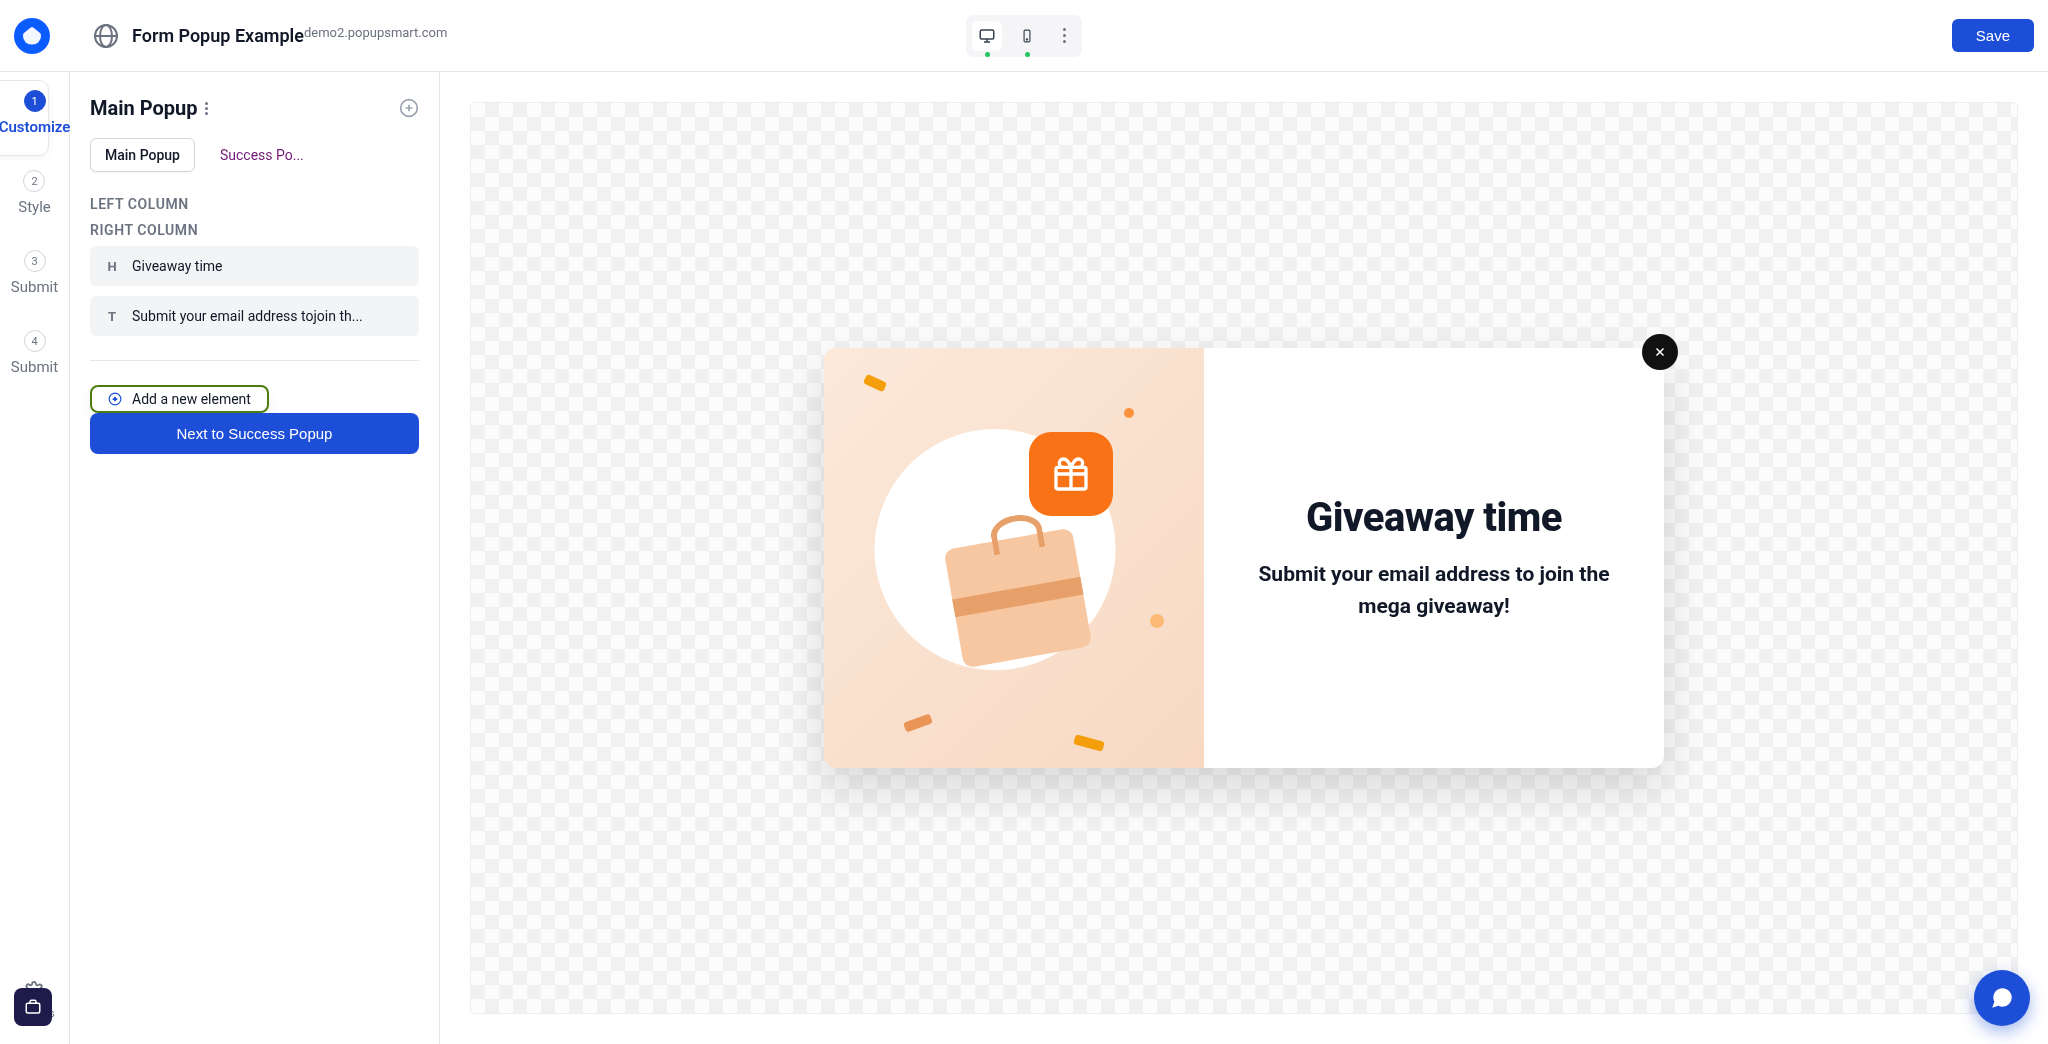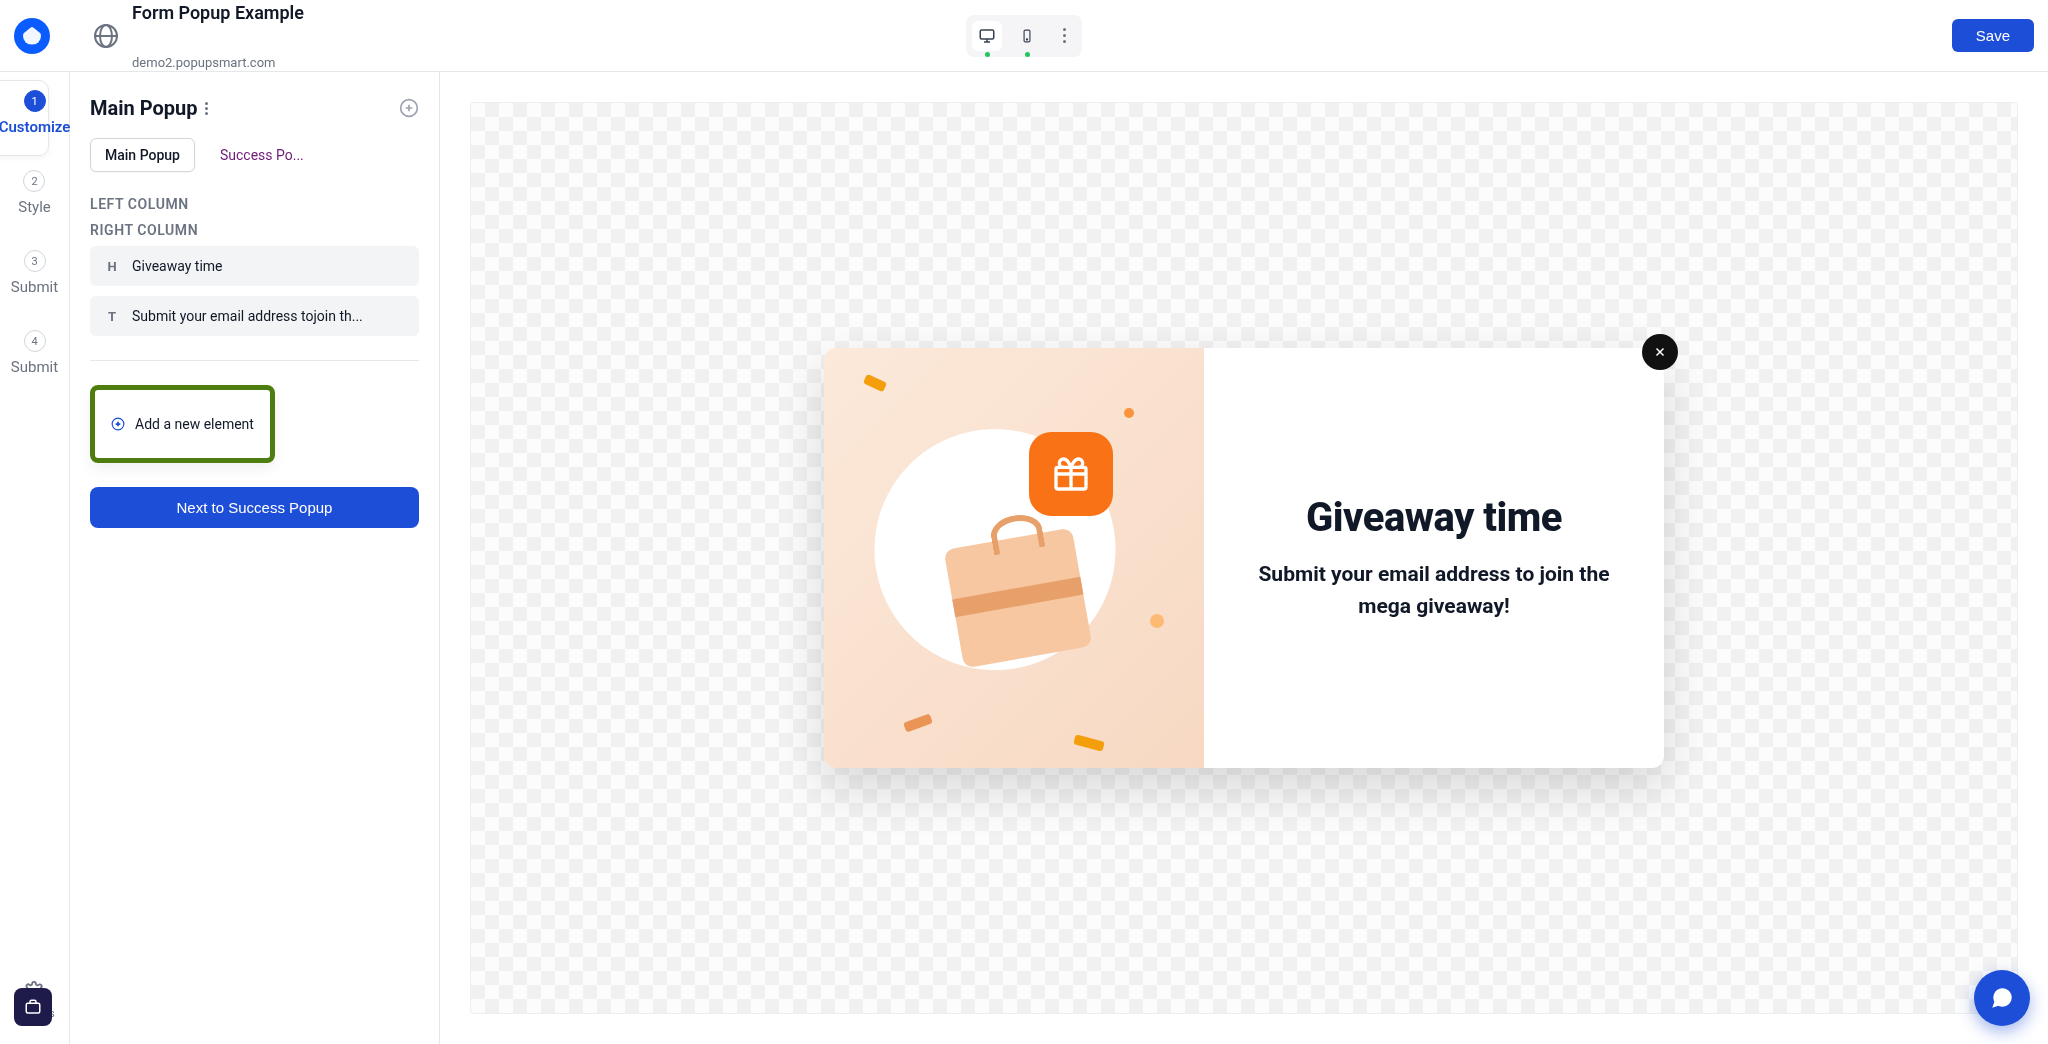--- a/index.html
+++ b/index.html
@@ -31,21 +31,21 @@
     .logo-inner { width: 18px; height: 18px; border-radius: 50%; background: #fff; opacity: .95; clip-path: polygon(50% 0, 100% 40%, 100% 100%, 0 100%, 0 40%); }
     .globe {
       width: 24px; height: 24px;
       border: 2px solid #6b7280;
       border-radius: 50%;
       position: relative;
       margin-right: 14px;
     }
     .globe::before { content:""; position:absolute; left:-2px; right:-2px; top:50%; border-top:2px solid #6b7280; transform:translateY(-50%);}
     .globe::after { content:""; position:absolute; top:-2px; bottom:-2px; left:50%; width:10px; border:2px solid #6b7280; border-radius:50%; transform:translateX(-50%);}
-    .title-block { display:flex; flex-direction:column;gap:32px; }
+    .title-block { display:flex; flex-direction:row; }
     .title-block .title { font-size: 18px; font-weight: 600; color:#111827; }
     .title-block .domain { font-size: 13px; color:#6b7280; }
     .device-switch {
       position: absolute;
       left: 50%; transform: translateX(-50%);
       display:flex; align-items:center; gap: 10px;
       background:#f5f5f7; border-radius:8px; padding:6px;
     }
     .dev-btn {
       width: 30px; height: 30px;
@@ -141,22 +141,22 @@
     .section-label { font-size:14px; letter-spacing:.04em; color:#6b7280; font-weight:600; margin:10px 0 8px; text-transform:uppercase;}
     .elem {
       background:#f3f4f6; border-radius:6px;
       padding:12px 14px; display:flex; align-items:center; gap:12px;
       font-size:14px; color:#111827; cursor:pointer; margin-bottom:10px;
     }
     .elem .ico { width:16px; height:16px; color:#6b7280; flex:none; display:flex; align-items:center; justify-content:center; font-weight:700; font-size:13px;}
     .elem .txt { white-space:nowrap; overflow:hidden; text-overflow:ellipsis;}
     .add-new {
       margin-top:24px;
-      border:5px solid #4d7c0f; border-radius:8px;
-      padding:26px 16px; display:flex; align-items:center; gap:10px;
+      border:2px solid #4d7c0f; border-radius:8px;
+      padding:4px 16px; display:flex; align-items:center; gap:10px;
       font-size:14px; color:#111827; cursor:pointer; width:fit-content;
       box-shadow:0 6px 14px rgba(0,0,0,.06);
     }
     .add-new .plus-ico { width:14px; height:14px; color:#1d4ed8;}
     .divider { border-top:1px solid #e5e7eb; margin:24px 0;}
     .next-btn {
       width:100%; background:#1d4ed8; color:#fff;
       border:none; border-radius:8px; padding:12px; font-size:15px; font-weight:500; cursor:pointer;
     }
 
@@ -348,21 +348,21 @@
     <div class="divider"></div>
 
     <div class="add-new">
       <svg class="plus-ico" viewBox="0 0 24 24" fill="none" stroke="currentColor" stroke-width="3">
           <circle cx="12" cy="12" r="10" stroke-width="2"></circle>
           <path d="M12 8v8M8 12h8"></path>
         </svg>
       <span>Add a new element</span>
     </div>
 
-    <button class="next-btn" style="margin-top:24px">Next to Success Popup</button>
+    <button class="next-btn" style="">Next to Success Popup</button>
   </div>
 
   <div class="canvas">
     <div class="popup">
       <div class="close">
         <svg width="14" height="14" viewBox="0 0 24 24" fill="none" stroke="currentColor" stroke-width="2.5">
             <path d="M18 6 6 18M6 6l12 12"></path>
           </svg>
       </div>
       <div class="left">

